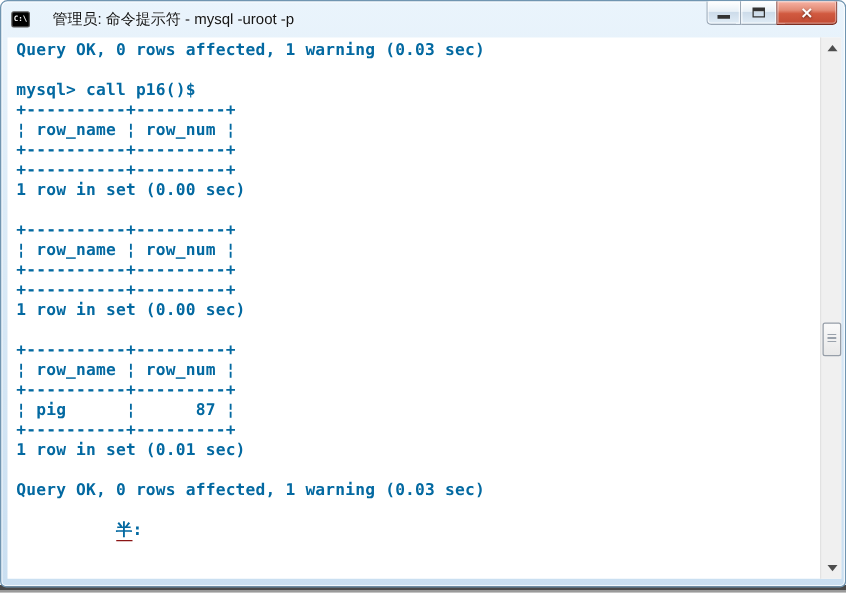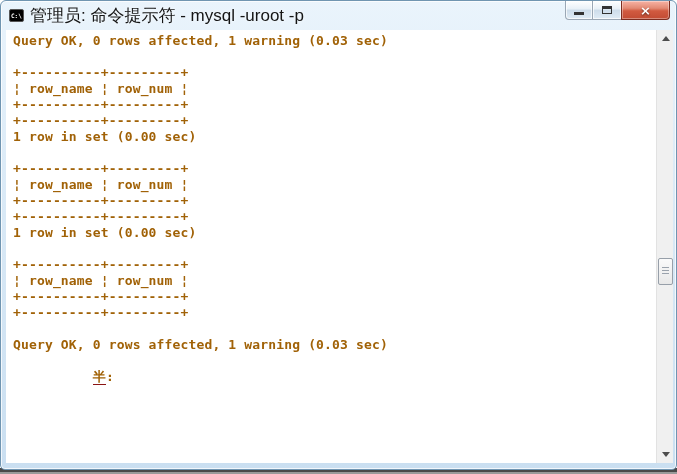--- a/index.html
+++ b/index.html
@@ -37,22 +37,22 @@
     background: #000;
     border: 1px solid #555;
     border-radius: 2px;
     color: #fff;
     font: bold 6px "DejaVu Sans Mono", monospace;
     line-height: 11px;
     padding-left: 1px;
     flex: 0 0 auto;
   }
   .title-text {
-    margin-left: 6px;
-    font-size: 17px;
+    margin-left: 18px;
+    font-size: 12px;
     color: #151515;
     text-shadow: 0 0 5px rgba(255,255,255,0.9);
     white-space: nowrap;
   }
   
   .win-controls { position: absolute; top: 0; right: 6px; display: flex; }
   .win-btn {
     height: 19px;
     border: 1px solid #9aa7b5;
     border-top: none;
@@ -83,21 +83,21 @@
     width: 667px; height: 433px;
     background: #ffffff;
   }
   .text-area {
     position: absolute; top: 0; left: 0; right: 17px; bottom: 0;
     overflow: hidden;
     padding: 3px 0 0 7px;
     font: bold 13px "DejaVu Sans Mono", monospace;
     letter-spacing: 0.15px;
     line-height: 16px;
-    color: #a16207;
+    color: #0369a1;
   }
   .tline { white-space: pre; min-height: 16px; }
   .ime-comp {
     border-bottom: 1px solid #8b1414;
     font-family: "DejaVu Sans", "DejaVu Sans Mono", monospace;
   }
   
   .scrollbar {
     position: absolute; top: 0; right: 0; width: 17px; height: 433px;
     background: #f0f0f0;
@@ -155,36 +155,39 @@
       <div class="glyph-close">×</div>
     </div>
   </div>
 
   <div class="client">
 
     <div class="text-area">
       <div>
           <div class="tline">Query OK, 0 rows affected, 1 warning (0.03 sec)</div>
           <div class="tline"></div>
+          <div class="tline">mysql&gt; call p16()$</div>
           <div class="tline">+----------+---------+</div>
           <div class="tline">¦ row_name ¦ row_num ¦</div>
           <div class="tline">+----------+---------+</div>
           <div class="tline">+----------+---------+</div>
           <div class="tline">1 row in set (0.00 sec)</div>
           <div class="tline"></div>
           <div class="tline">+----------+---------+</div>
           <div class="tline">¦ row_name ¦ row_num ¦</div>
           <div class="tline">+----------+---------+</div>
           <div class="tline">+----------+---------+</div>
           <div class="tline">1 row in set (0.00 sec)</div>
           <div class="tline"></div>
           <div class="tline">+----------+---------+</div>
           <div class="tline">¦ row_name ¦ row_num ¦</div>
           <div class="tline">+----------+---------+</div>
-          <div class="tline">+----------+---------+</div>
+          <div class="tline">¦ pig      ¦      87 ¦</div>
+          <div class="tline">+----------+---------+</div>
+          <div class="tline">1 row in set (0.01 sec)</div>
           <div class="tline"></div>
           <div class="tline">Query OK, 0 rows affected, 1 warning (0.03 sec)</div>
           <div class="tline"></div>
         </div>
       <div class="tline"><span>          </span><span class="ime-comp">半</span><span>:</span></div>
     </div>
 
     <div class="scrollbar">
       <div class="scroll-btn up">
         <div class="tri-up"></div>

